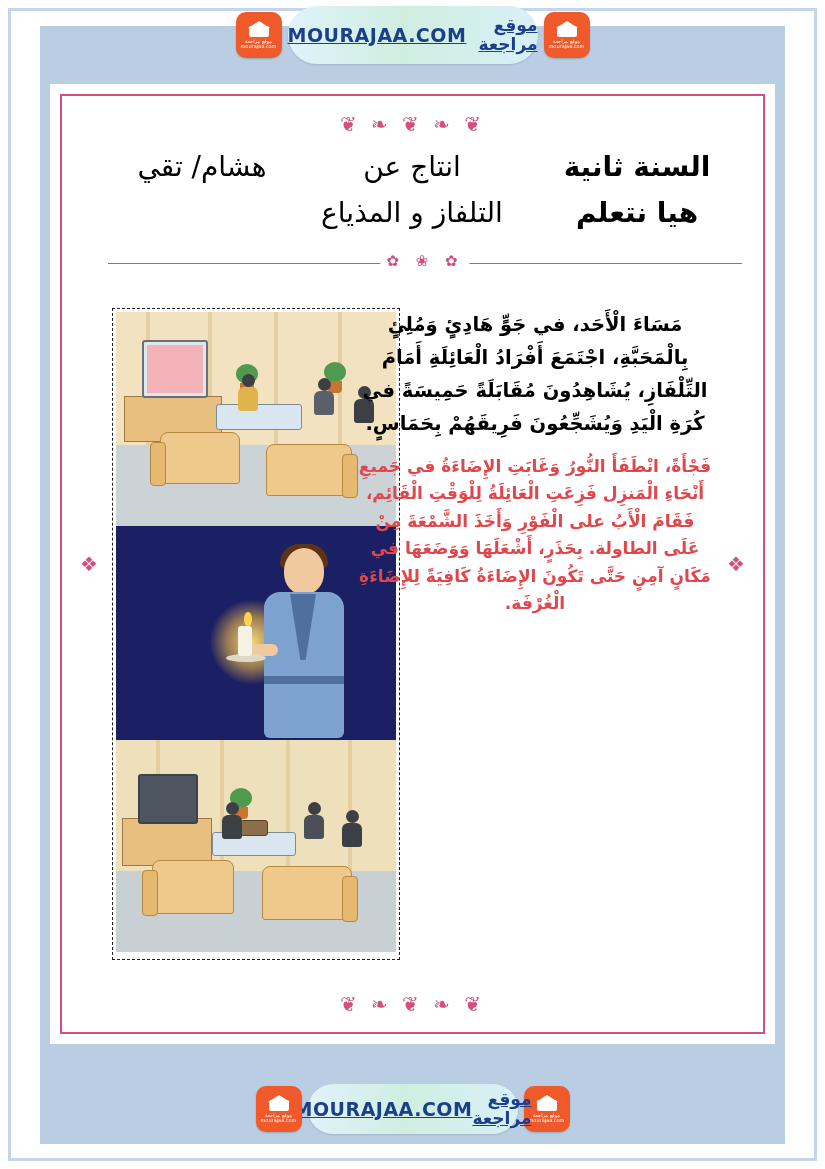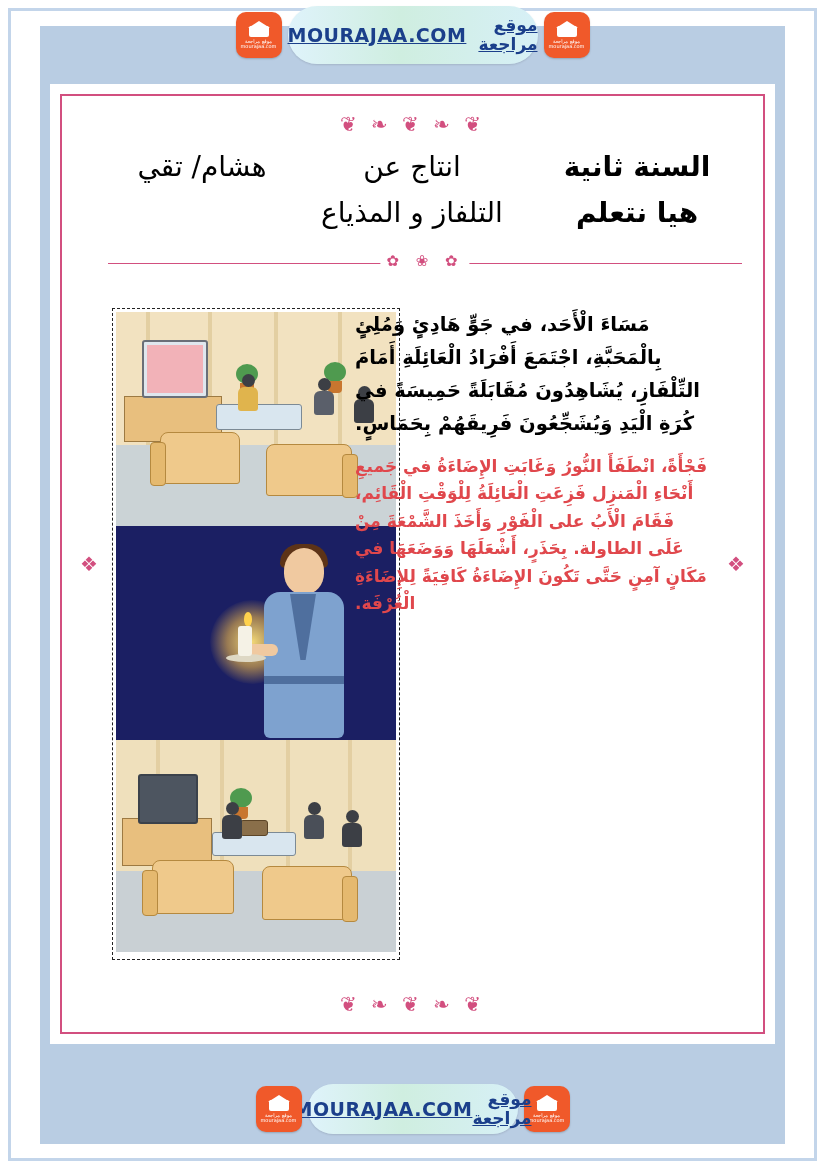--- a/index.html
+++ b/index.html
@@ -225,21 +225,21 @@
     background: #ffffff;
     box-sizing: border-box;
     padding: 3px;
   }
   .txt-col {
     position: absolute;
     right: 18px;
     top: 0;
     width: 360px;
     direction: rtl;
-    text-align: left;
+    text-align: center;
   }
   .para {
     margin: 0 0 12px 0;
     font-size: 19.5px;
     line-height: 1.7;
     font-weight: bold;
     color: #000000;
   }
   .para.p2 {
     color: #e0474c;

